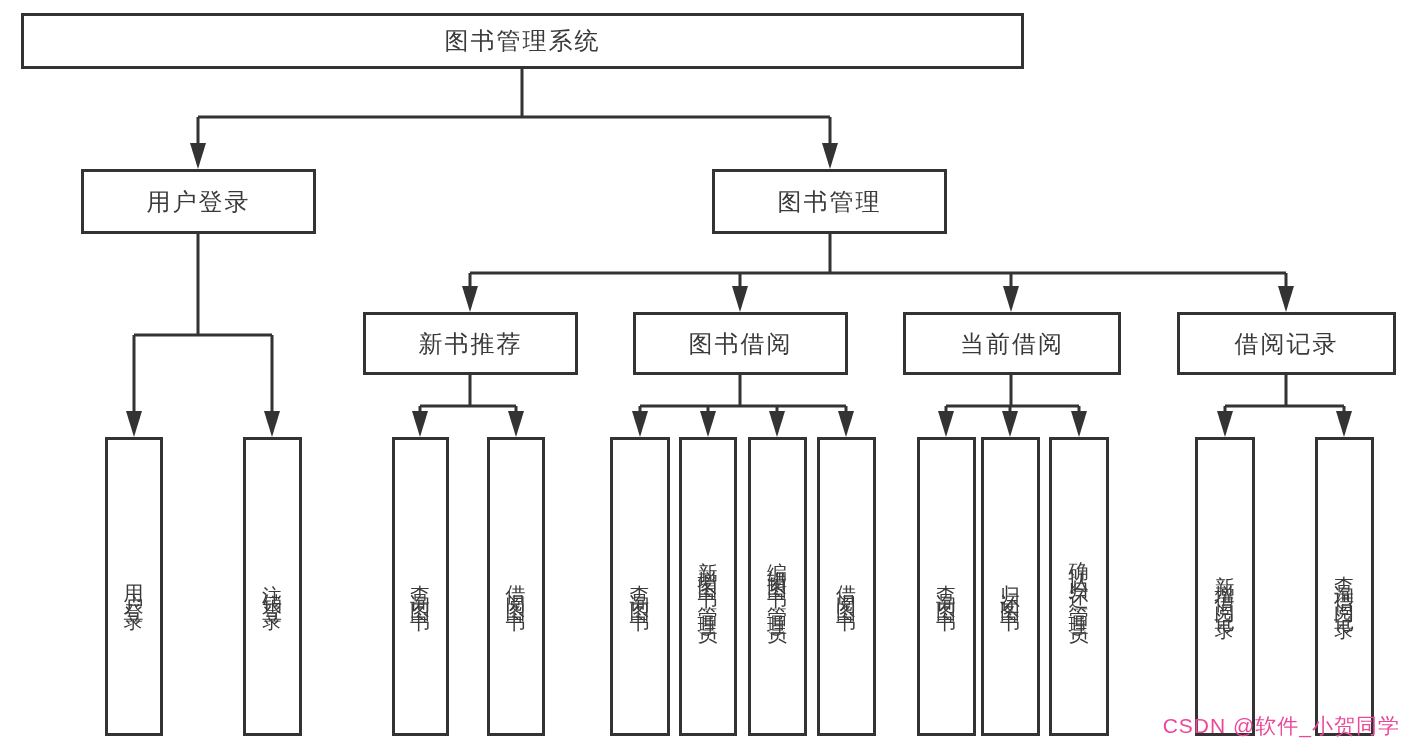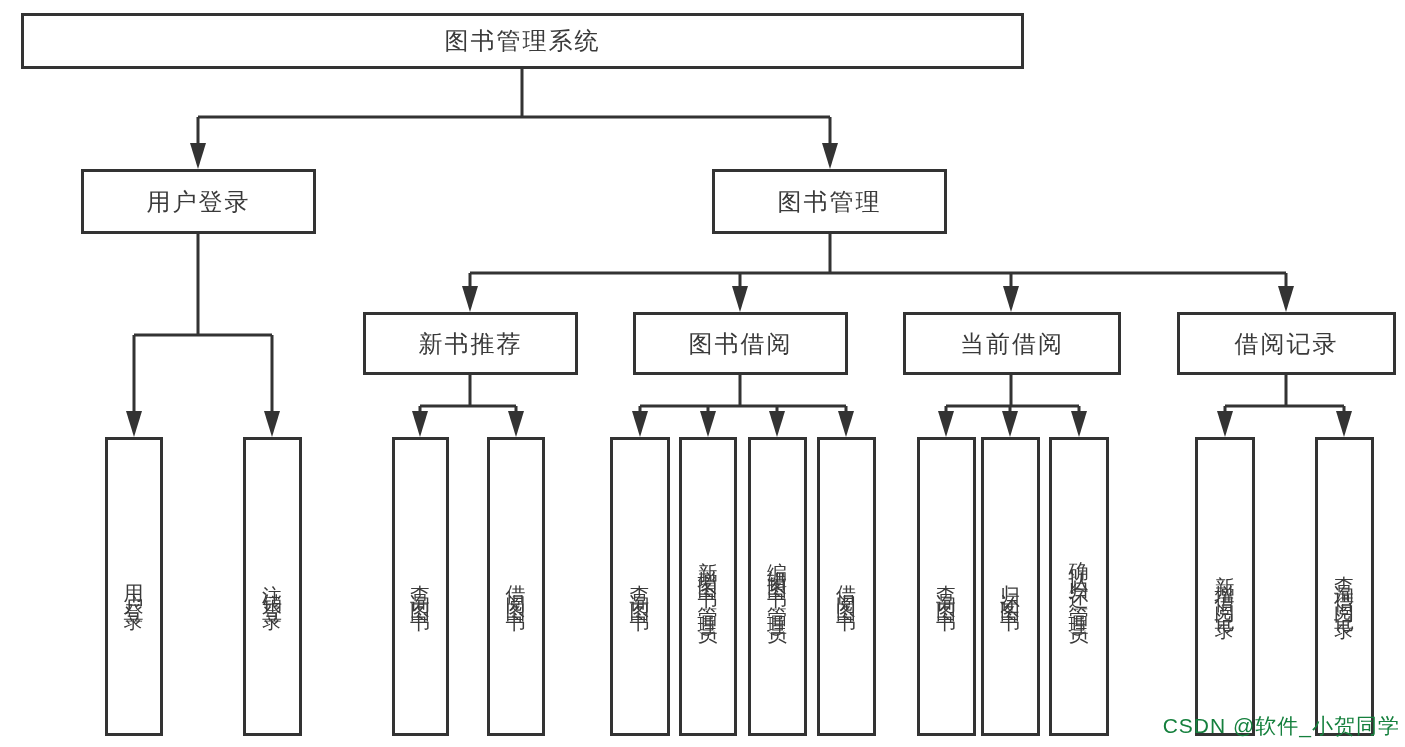--- a/index.html
+++ b/index.html
@@ -31,21 +31,21 @@
     display:flex;align-items:center;justify-content:center;
     writing-mode:vertical-rl;
     font-size:20px;color:#3a3a3a;
     letter-spacing:9px;
     line-height:1;
   }
   #watermark{
     position:absolute;
     right:5px;bottom:7px;
     font-size:21px;
-    color:#15803d;
+    color:#ec4899;
     letter-spacing:1px;
     white-space:nowrap;
   }
 </style>
 </head>
 <body>
 
 <div id="stage">
 
   <svg id="connectors" viewBox="0 0 1405 747" xmlns="http://www.w3.org/2000/svg">

